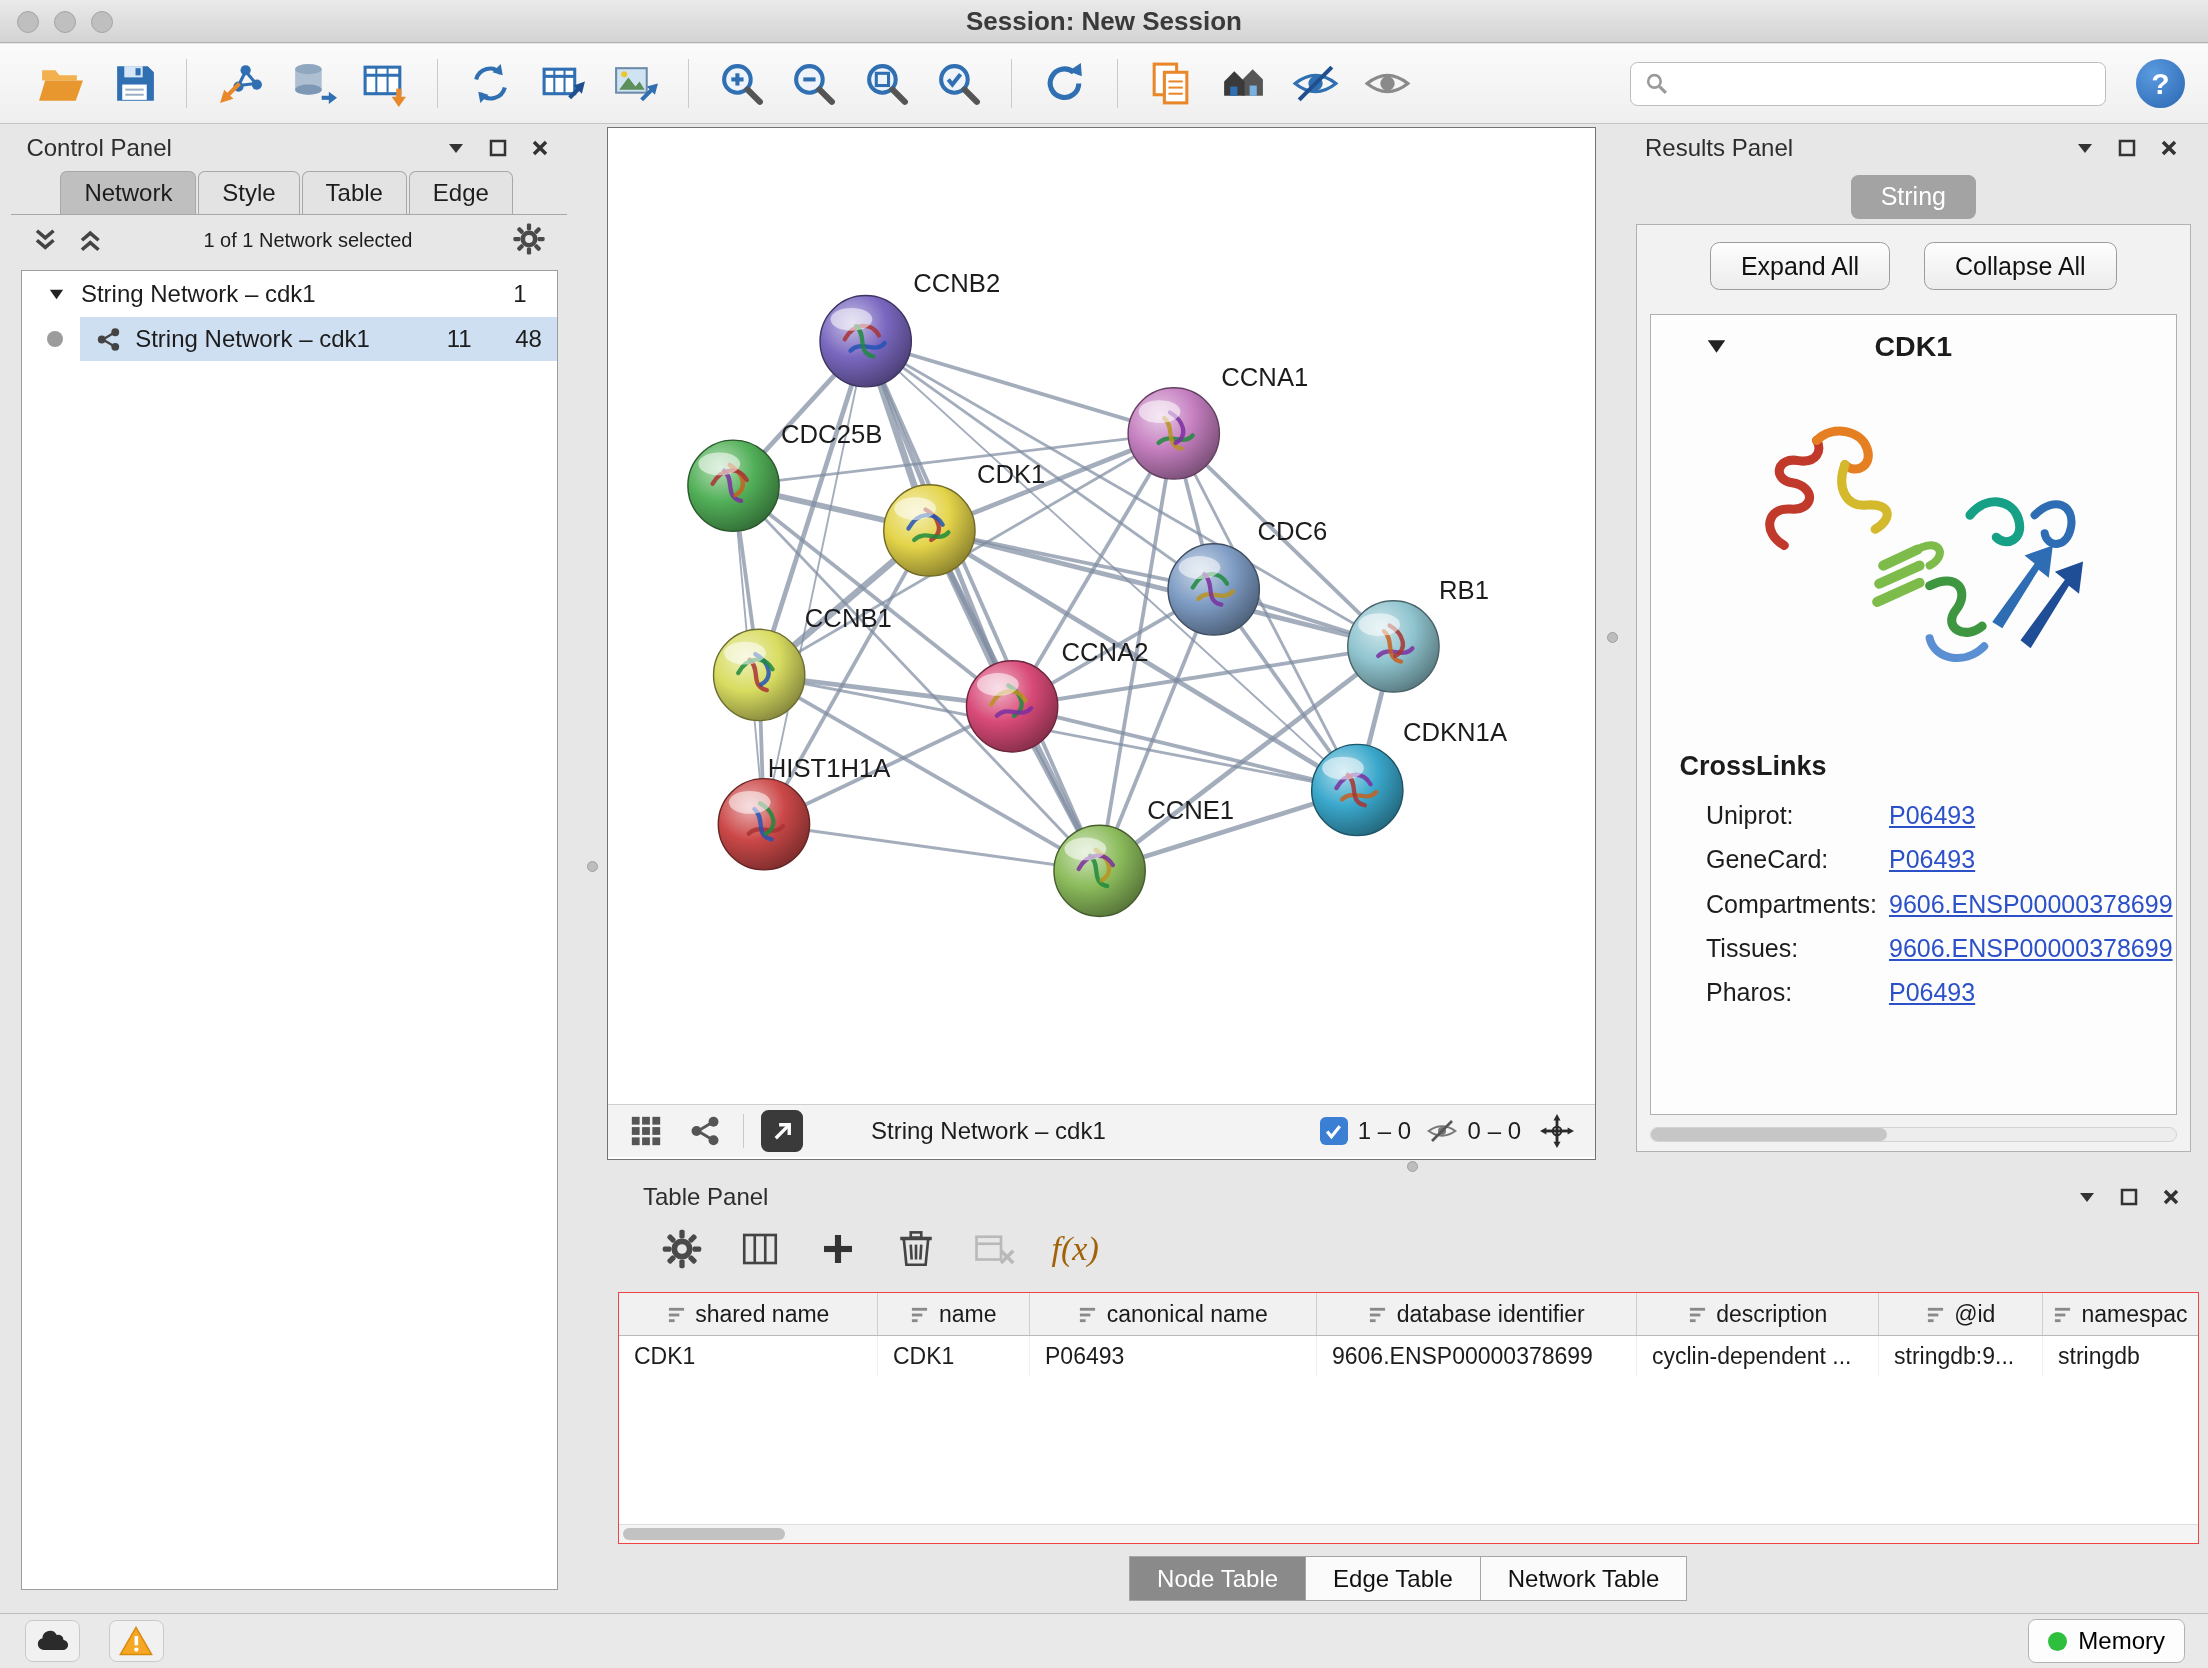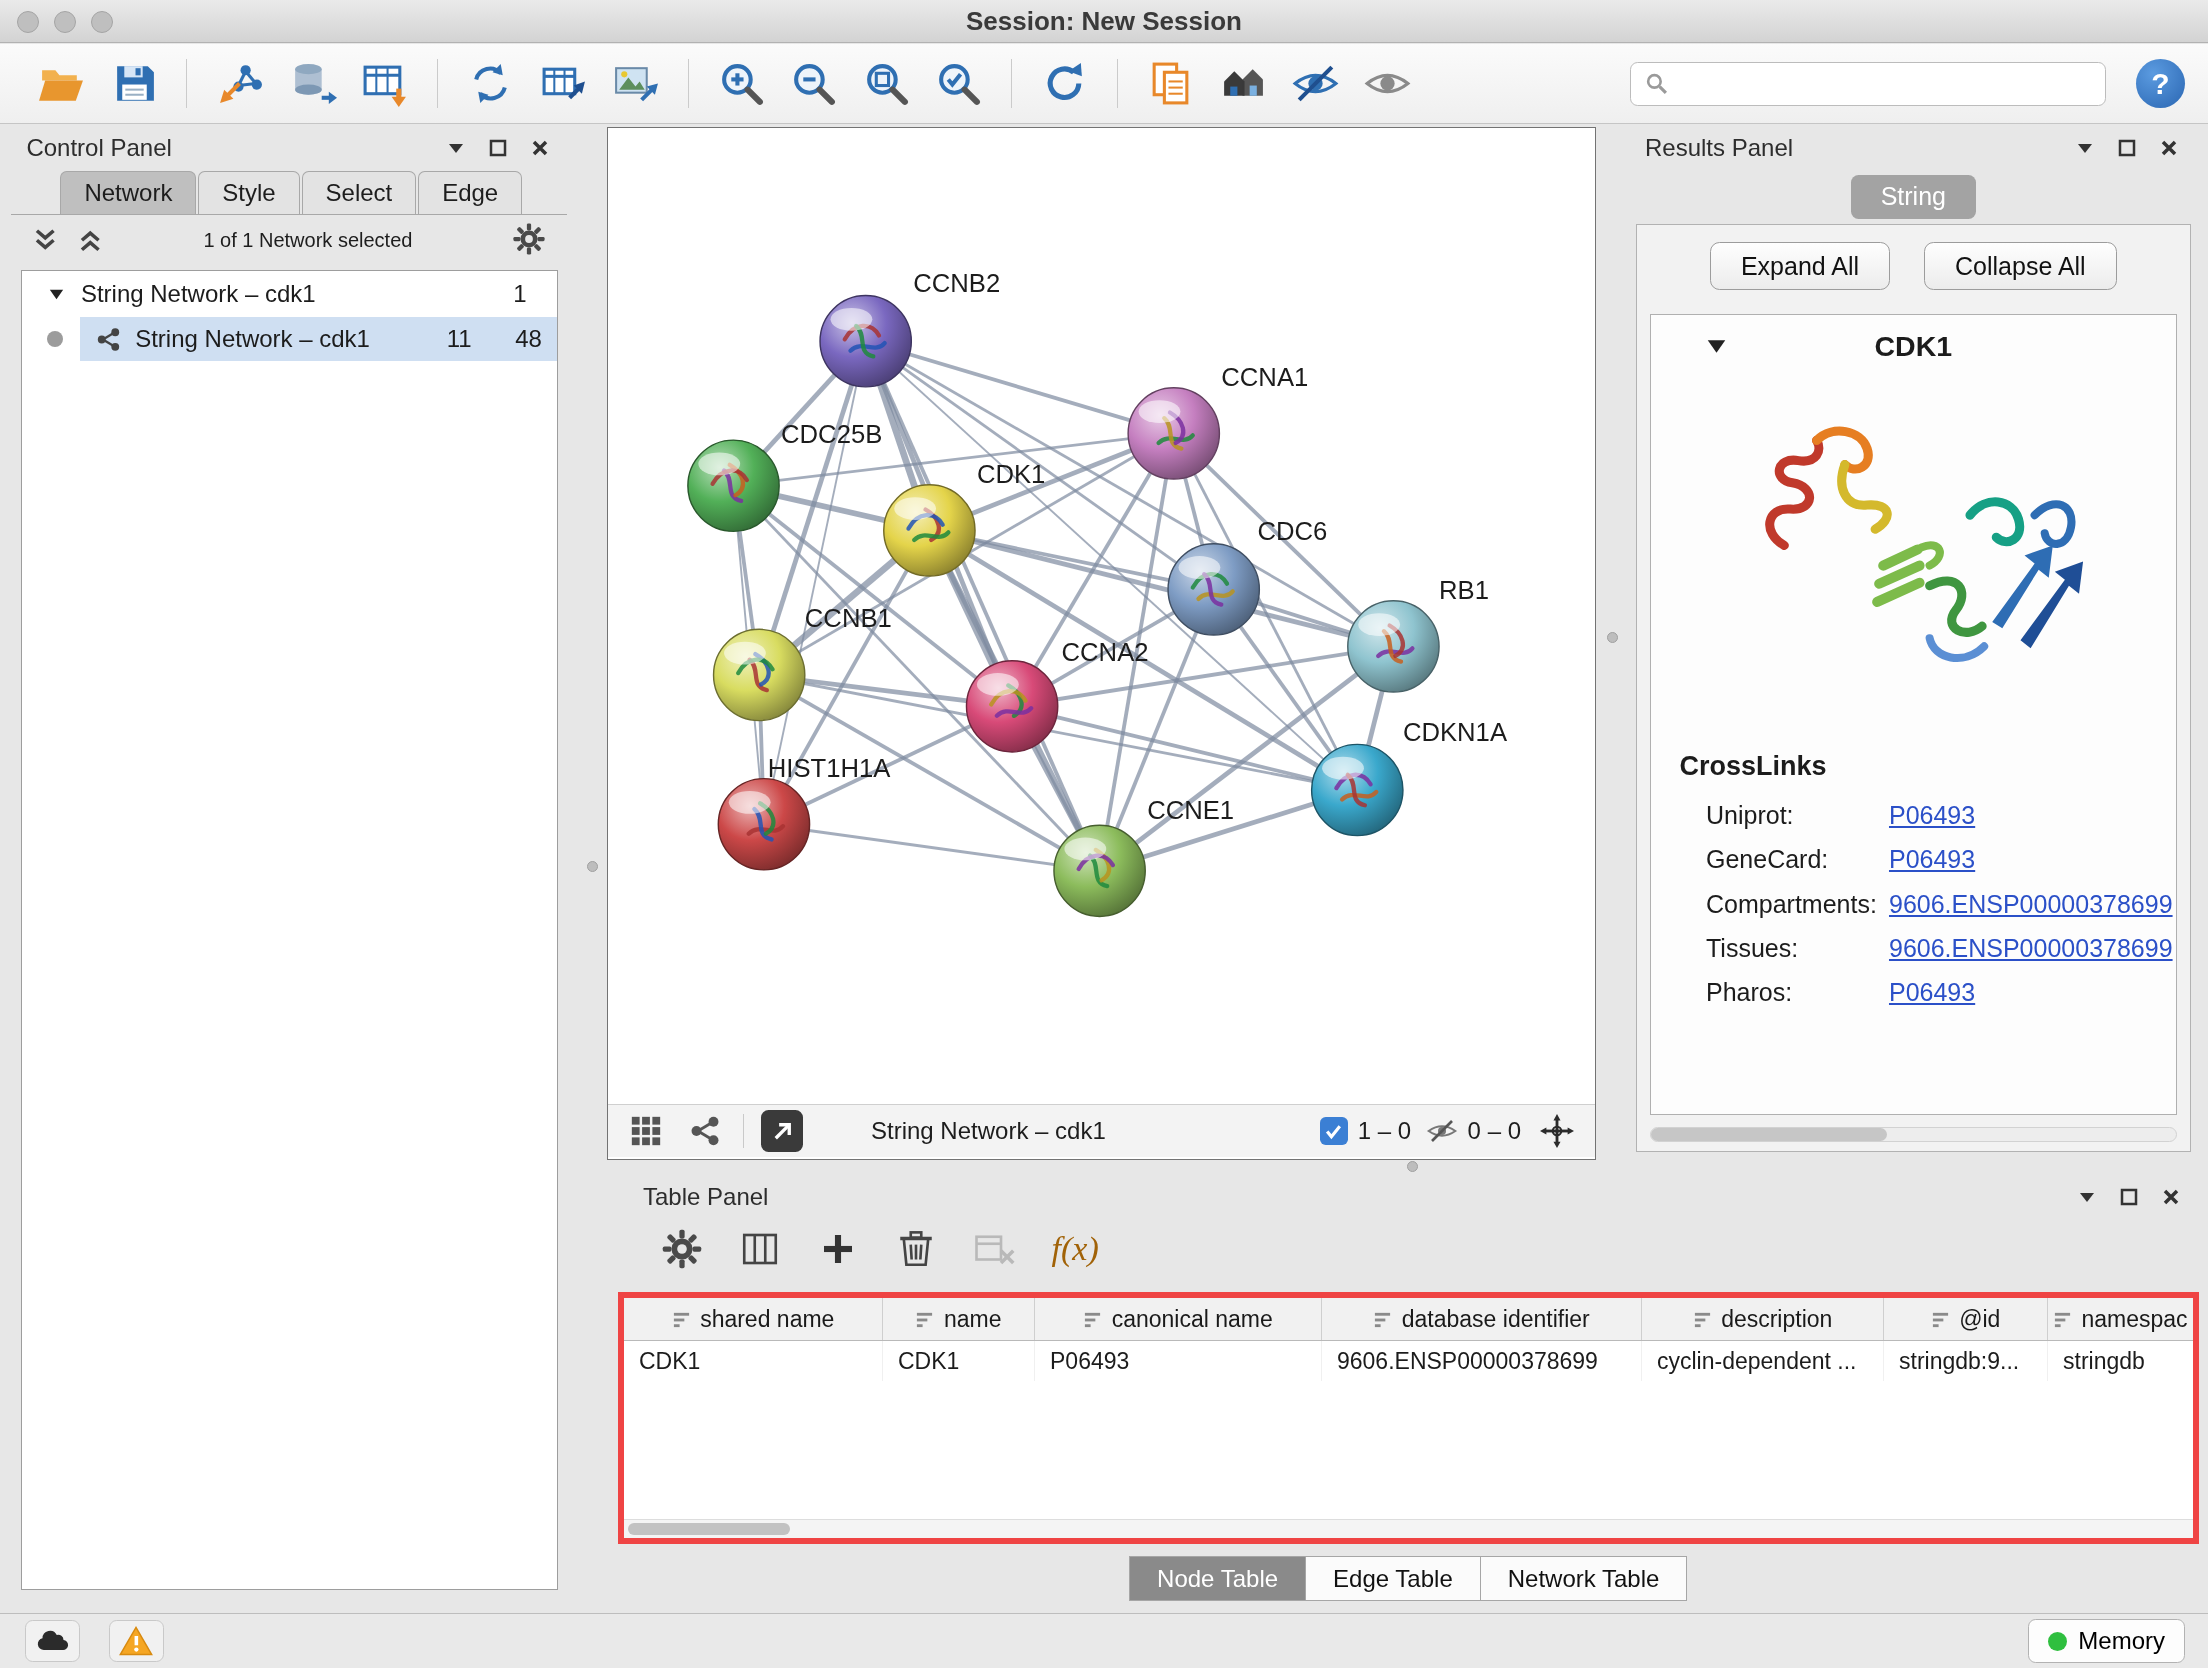--- a/index.html
+++ b/index.html
@@ -111,21 +111,21 @@
   .rp-hscroll .thumb { width: 45%; height: 100%; background: #c6c6c6; border-radius: 7.6px; }
 
   
   .table-panel { position: absolute; left: 618px; right: 9.5px; top: 1176px; bottom: 61px; }
   .tp-toolbar { display: flex; align-items: center; gap: 23px; padding: 3.8px 0 7.6px 36px; }
   .tp-ico { width: 55px; height: 55px; background: none; border: none; padding: 0; cursor: pointer;
             display: flex; align-items: center; justify-content: center; }
   .tp-ico svg { width: 42px; height: 42px; }
   .fx-label { font-size: 34px; font-style: italic; color: #a16207; font-family: "Liberation Serif", serif; margin-left: 7.6px; }
   .tp-table { position: absolute; left: 0; right: 0; top: 116px; bottom: 63px; background: #fff;
-              border: 6px solid #ef4444; display: flex; flex-direction: column; overflow: hidden; }
+              border: 1px solid #ef4444; display: flex; flex-direction: column; overflow: hidden; }
   .tp-hrow { display: flex; background: #f1f1f1; border-bottom: 1px solid #b9b9b9; flex: none; }
   .tp-hcell { height: 42px; display: flex; align-items: center; justify-content: center; gap: 9.5px;
               font-size: 23px; color: #1a1a1a; border-right: 1px solid #cfcfcf; overflow: hidden;
               white-space: nowrap; cursor: pointer; }
   .tp-hcell svg { width: 19px; height: 19px; flex: none; }
   .tp-drow { display: flex; flex: none; }
   .tp-cell { height: 40px; display: flex; align-items: center; padding: 0 15px; font-size: 23px;
              border-right: 1px solid #f0f0f0; white-space: nowrap; overflow: hidden; cursor: default; }
   .cw0 { width: 259px; } .cw1 { width: 152px; } .cw2 { width: 287px; } .cw3 { width: 320px; }
   .cw4 { width: 242px; } .cw5 { width: 164px; } .cw6 { flex: 1; border-right: none; }
@@ -340,21 +340,21 @@
         <button class="ph-btn">
             <svg viewBox="0 0 20 20">
               <path d="M4 4L16 16M16 4L4 16" stroke="#333" stroke-width="3.5"></path>
             </svg>
           </button>
       </span>
     </div>
     <div class="cp-tabs">
       <div class="cp-tab selected">Network</div>
       <div class="cp-tab">Style</div>
-      <div class="cp-tab">Select</div>
+      <div class="cp-tab">Table</div>
       <div class="cp-tab">Edge</div>
     </div>
     <div class="cp-selrow">
       <button class="cp-chev"><svg viewBox="0 0 24 24">
             <path d="M5 4l7 6 7-6M5 12l7 6 7-6" stroke="#444" stroke-width="3" fill="none"></path>
           </svg></button>
       <button class="cp-chev"><svg viewBox="0 0 24 24">
             <path d="M5 20l7-6 7 6M5 12l7-6 7 6" stroke="#444" stroke-width="3" fill="none"></path>
           </svg></button>
       <span class="cp-sel-label">1 of 1 Network selected</span>

